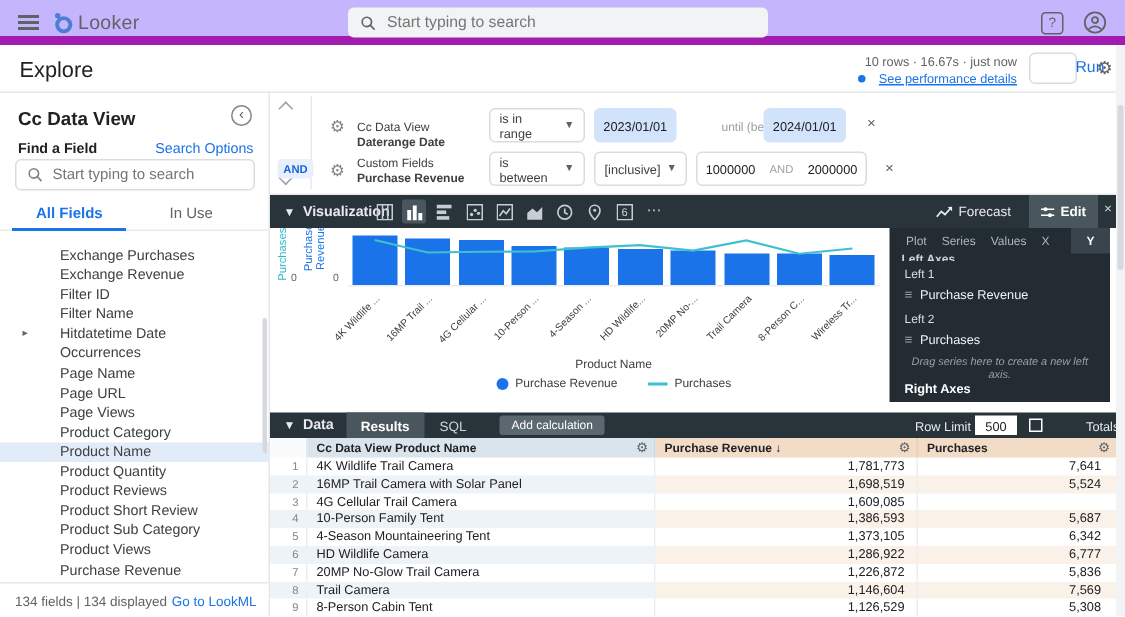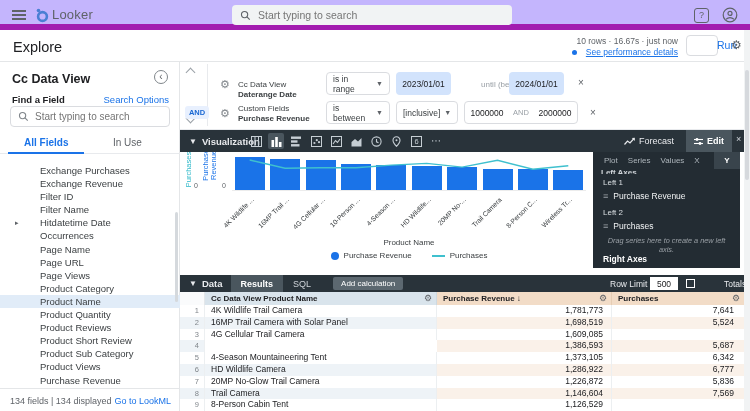--- a/index.html
+++ b/index.html
@@ -457,20 +457,21 @@
           <div class="td td-rev">1,698,519</div>
           <div class="td td-pur">5,524</div>
         </div>
         <div class="tr" style="top: 36.6px;">
           <div class="td td-num">3</div>
           <div class="td td-name">4G Cellular Trail Camera</div>
           <div class="td td-rev">1,609,085</div>
         </div>
         <div class="tr alt" style="top: 48.4px;">
           <div class="td td-num">4</div>
+          <div class="td td-name">10-Person Family Tent</div>
           <div class="td td-rev">1,386,593</div>
           <div class="td td-pur">5,687</div>
         </div>
         <div class="tr" style="top: 60.2px;">
           <div class="td td-num">5</div>
           <div class="td td-name">4-Season Mountaineering Tent</div>
           <div class="td td-rev">1,373,105</div>
           <div class="td td-pur">6,342</div>
         </div>
         <div class="tr alt" style="top: 72px;">
@@ -488,20 +489,21 @@
         <div class="tr alt" style="top: 95.6px;">
           <div class="td td-num">8</div>
           <div class="td td-name">Trail Camera</div>
           <div class="td td-rev">1,146,604</div>
           <div class="td td-pur">7,569</div>
         </div>
         <div class="tr" style="top: 107.4px;">
           <div class="td td-num">9</div>
           <div class="td td-name">8-Person Cabin Tent</div>
           <div class="td td-rev">1,126,529</div>
+          <div class="td td-pur">5,308</div>
         </div>
       </div>
   </div>
 
   <div id="vscroll">
       <div class="thumb"></div>
     </div>
 
 </div>
 

